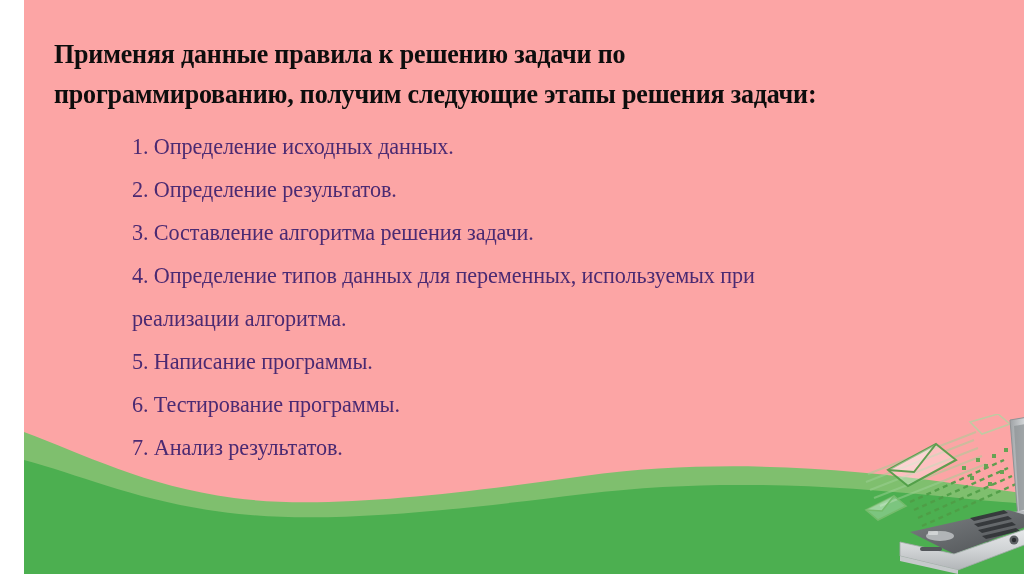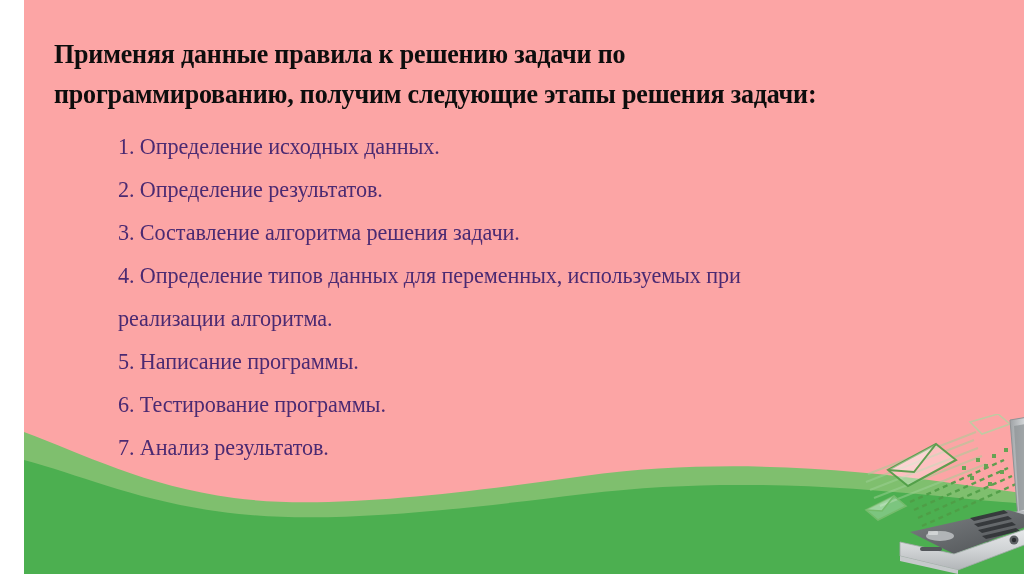--- a/index.html
+++ b/index.html
@@ -33,21 +33,21 @@
     color: #0d0d0d;
     letter-spacing: -0.2px;
     transform: scaleX(0.93);
     transform-origin: left top;
     white-space: pre-line;
   }
 
   
   .list {
     position: absolute;
-    left: 94px;
+    left: 108px;
     top: 125px;
     width: 880px;
   }
   .list-item {
     font-family: "Liberation Serif", "DejaVu Serif", serif;
     font-weight: normal;
     font-size: 22.5px;
     line-height: 43px;
     color: #4b2a72;
     letter-spacing: -0.1px;

